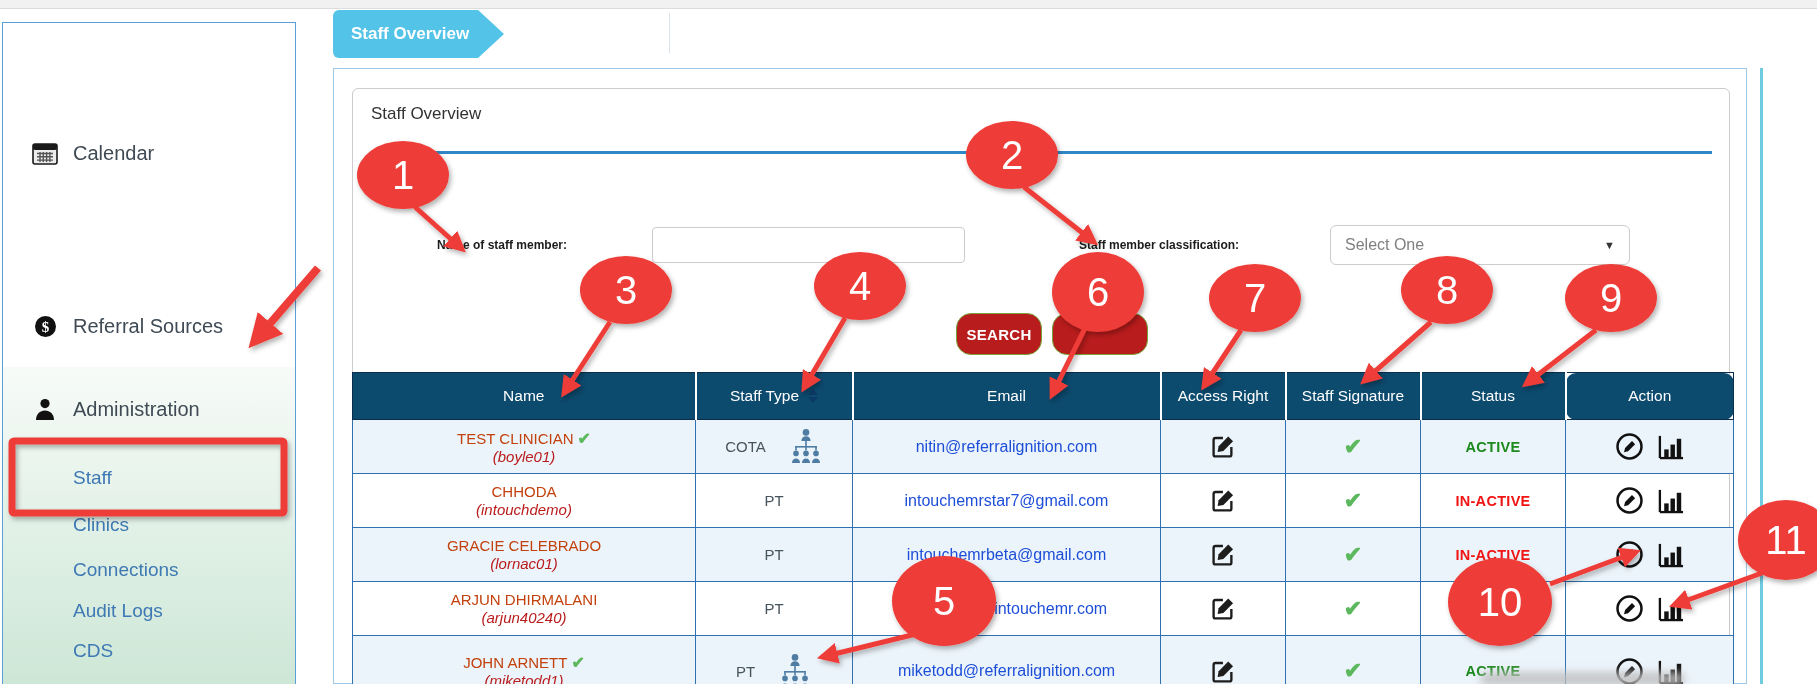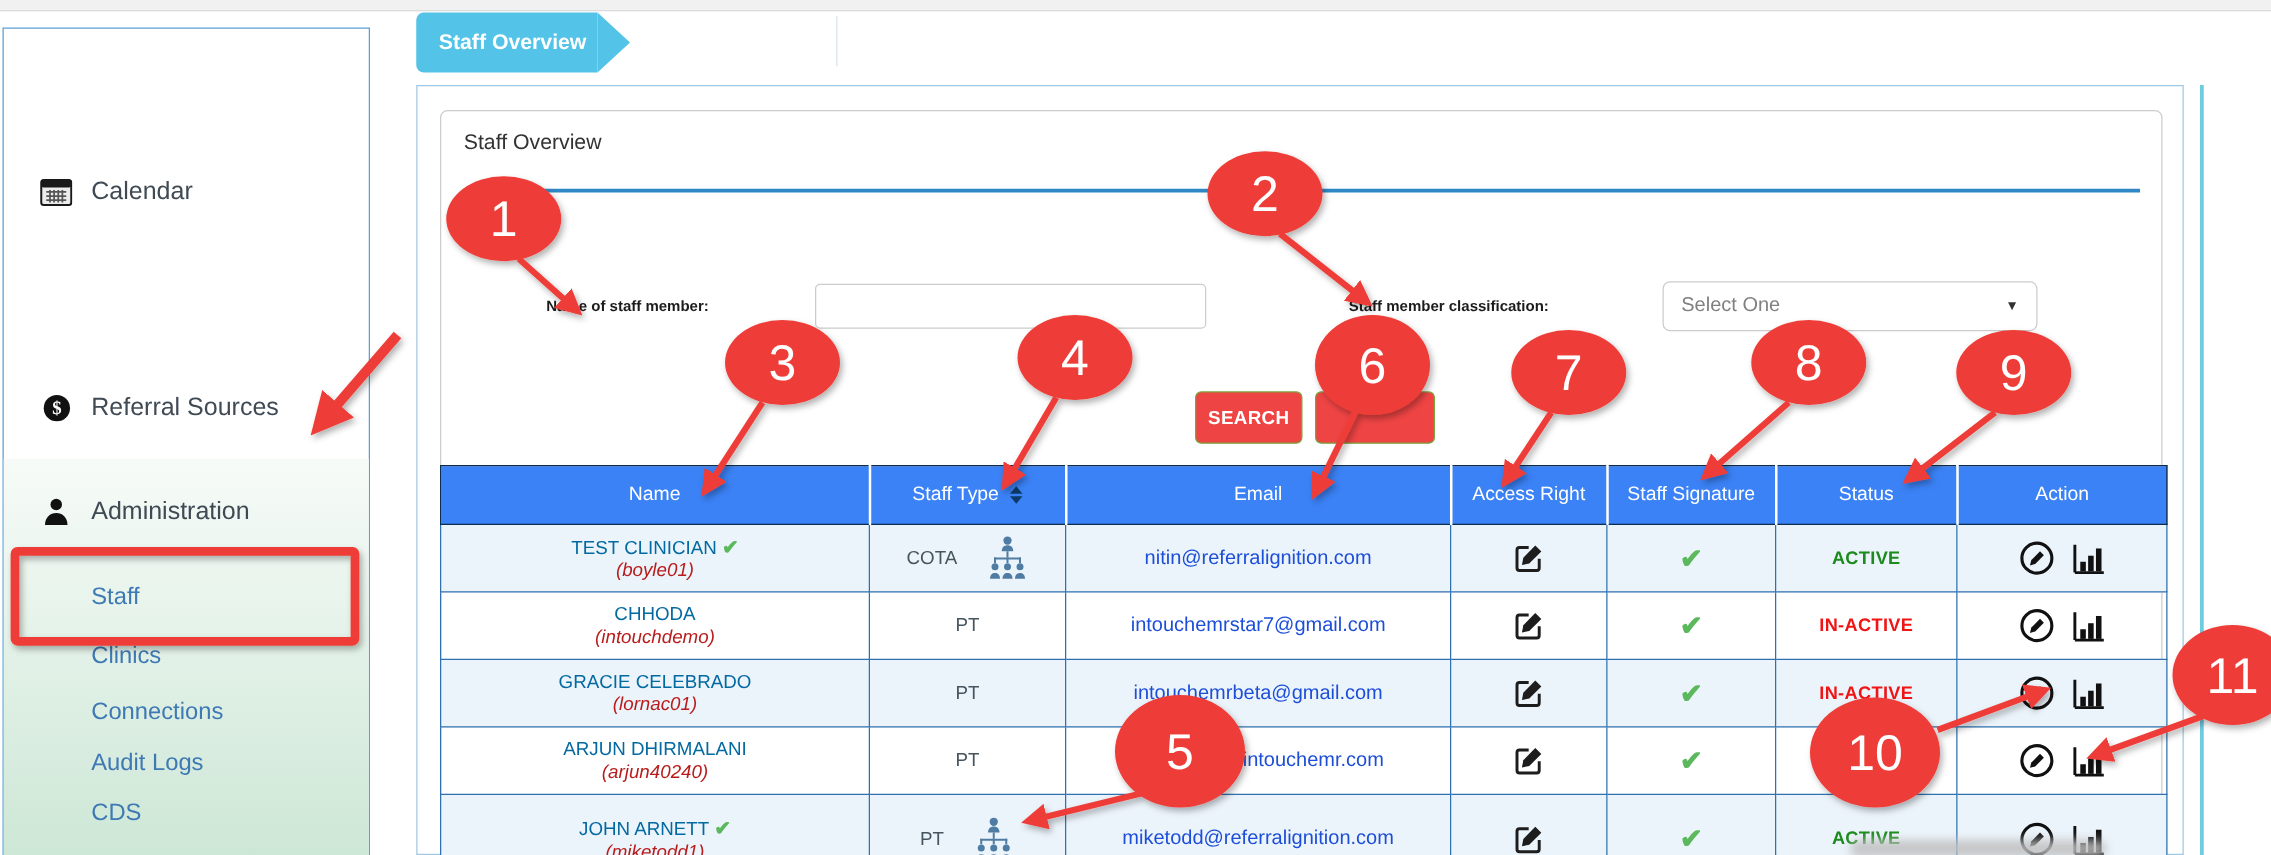--- a/index.html
+++ b/index.html
@@ -39,37 +39,37 @@
   
   .form-label{position:absolute;font-size:12px;font-weight:600;color:#1c1c1c;white-space:nowrap;}
   .lbl-name{left:437px;top:238px;}
   .lbl-class{left:1079px;top:238px;}
   .name-input{position:absolute;left:652px;top:227px;width:313px;height:36px;border:1px solid #ccc;
         border-radius:4px;box-sizing:border-box;font-size:16px;padding:0 8px;outline:none;}
   .class-select{position:absolute;left:1330px;top:225px;width:300px;height:40px;border:1px solid #ccc;
         border-radius:6px;box-sizing:border-box;background:#fff;display:flex;align-items:center;
         padding-left:14px;font-size:16px;color:#808080;cursor:pointer;}
   .class-select .caret{position:absolute;right:14px;top:13px;font-size:11px;color:#333;}
-  .btn{position:absolute;top:313px;height:40px;background:#ef4444;border:1px solid #79a43c;
-        border-radius:5px;color:#fff;font-weight:bold;font-size:15px;display:flex;
+  .btn{position:absolute;top:313px;height:40px;background:#b91c1c;border:1px solid #79a43c;
+        border-radius:15px;color:#fff;font-weight:bold;font-size:15px;display:flex;
         align-items:center;justify-content:center;cursor:pointer;letter-spacing:.3px;}
   .btn-search{left:956px;width:84px;}
   .btn-second{left:1052px;width:94px;}
 
   
   table.staff{position:absolute;left:352px;top:372px;width:1381px;border-collapse:collapse;
         table-layout:fixed;}
-  table.staff th{height:44px;background:#3b82f6;color:#fff;font-weight:400;font-size:15.5px;
+  table.staff th{height:44px;background:#0c4a6e;color:#fff;font-weight:400;font-size:15.5px;
         border:1px solid #0b2d4e;border-right:2px solid #fff;text-align:center;}
-  table.staff th:last-child{border-right:1px solid #0b2d4e;}
+  table.staff th:last-child{border-right:1px solid #0b2d4e;border-radius:10px;}
   table.staff td{height:53px;border:1px solid #2f71b0;text-align:center;vertical-align:middle;
         padding:0;}
   table.staff tbody tr:nth-child(odd){background:#ecf4fb;}
   table.staff tbody tr:last-child td{height:70px;}
-  .name-main{font-size:15px;color:#0369a1;}
+  .name-main{font-size:15px;color:#c2410c;}
   .name-sub{font-size:15px;color:#b91c1c;font-style:italic;}
   .vcheck{color:#5cb85c;font-size:16px;margin-left:4px;font-weight:bold;}
   .sig-check{color:#5cb85c;font-size:22px;font-weight:bold;}
   .status{font-weight:bold;font-size:14.5px;letter-spacing:.3px;}
   .cell-type{display:flex;align-items:center;justify-content:center;gap:23px;
         font-size:15px;color:#46545e;}
   .email{font-size:16px;color:#1d4ed8;text-align:center;}
   .icon-btn{display:inline-flex;cursor:pointer;vertical-align:middle;}
   .action-wrap{display:flex;align-items:center;justify-content:center;gap:12px;}
   .sort{display:inline-flex;flex-direction:column;gap:2px;margin-left:9px;vertical-align:middle;}

